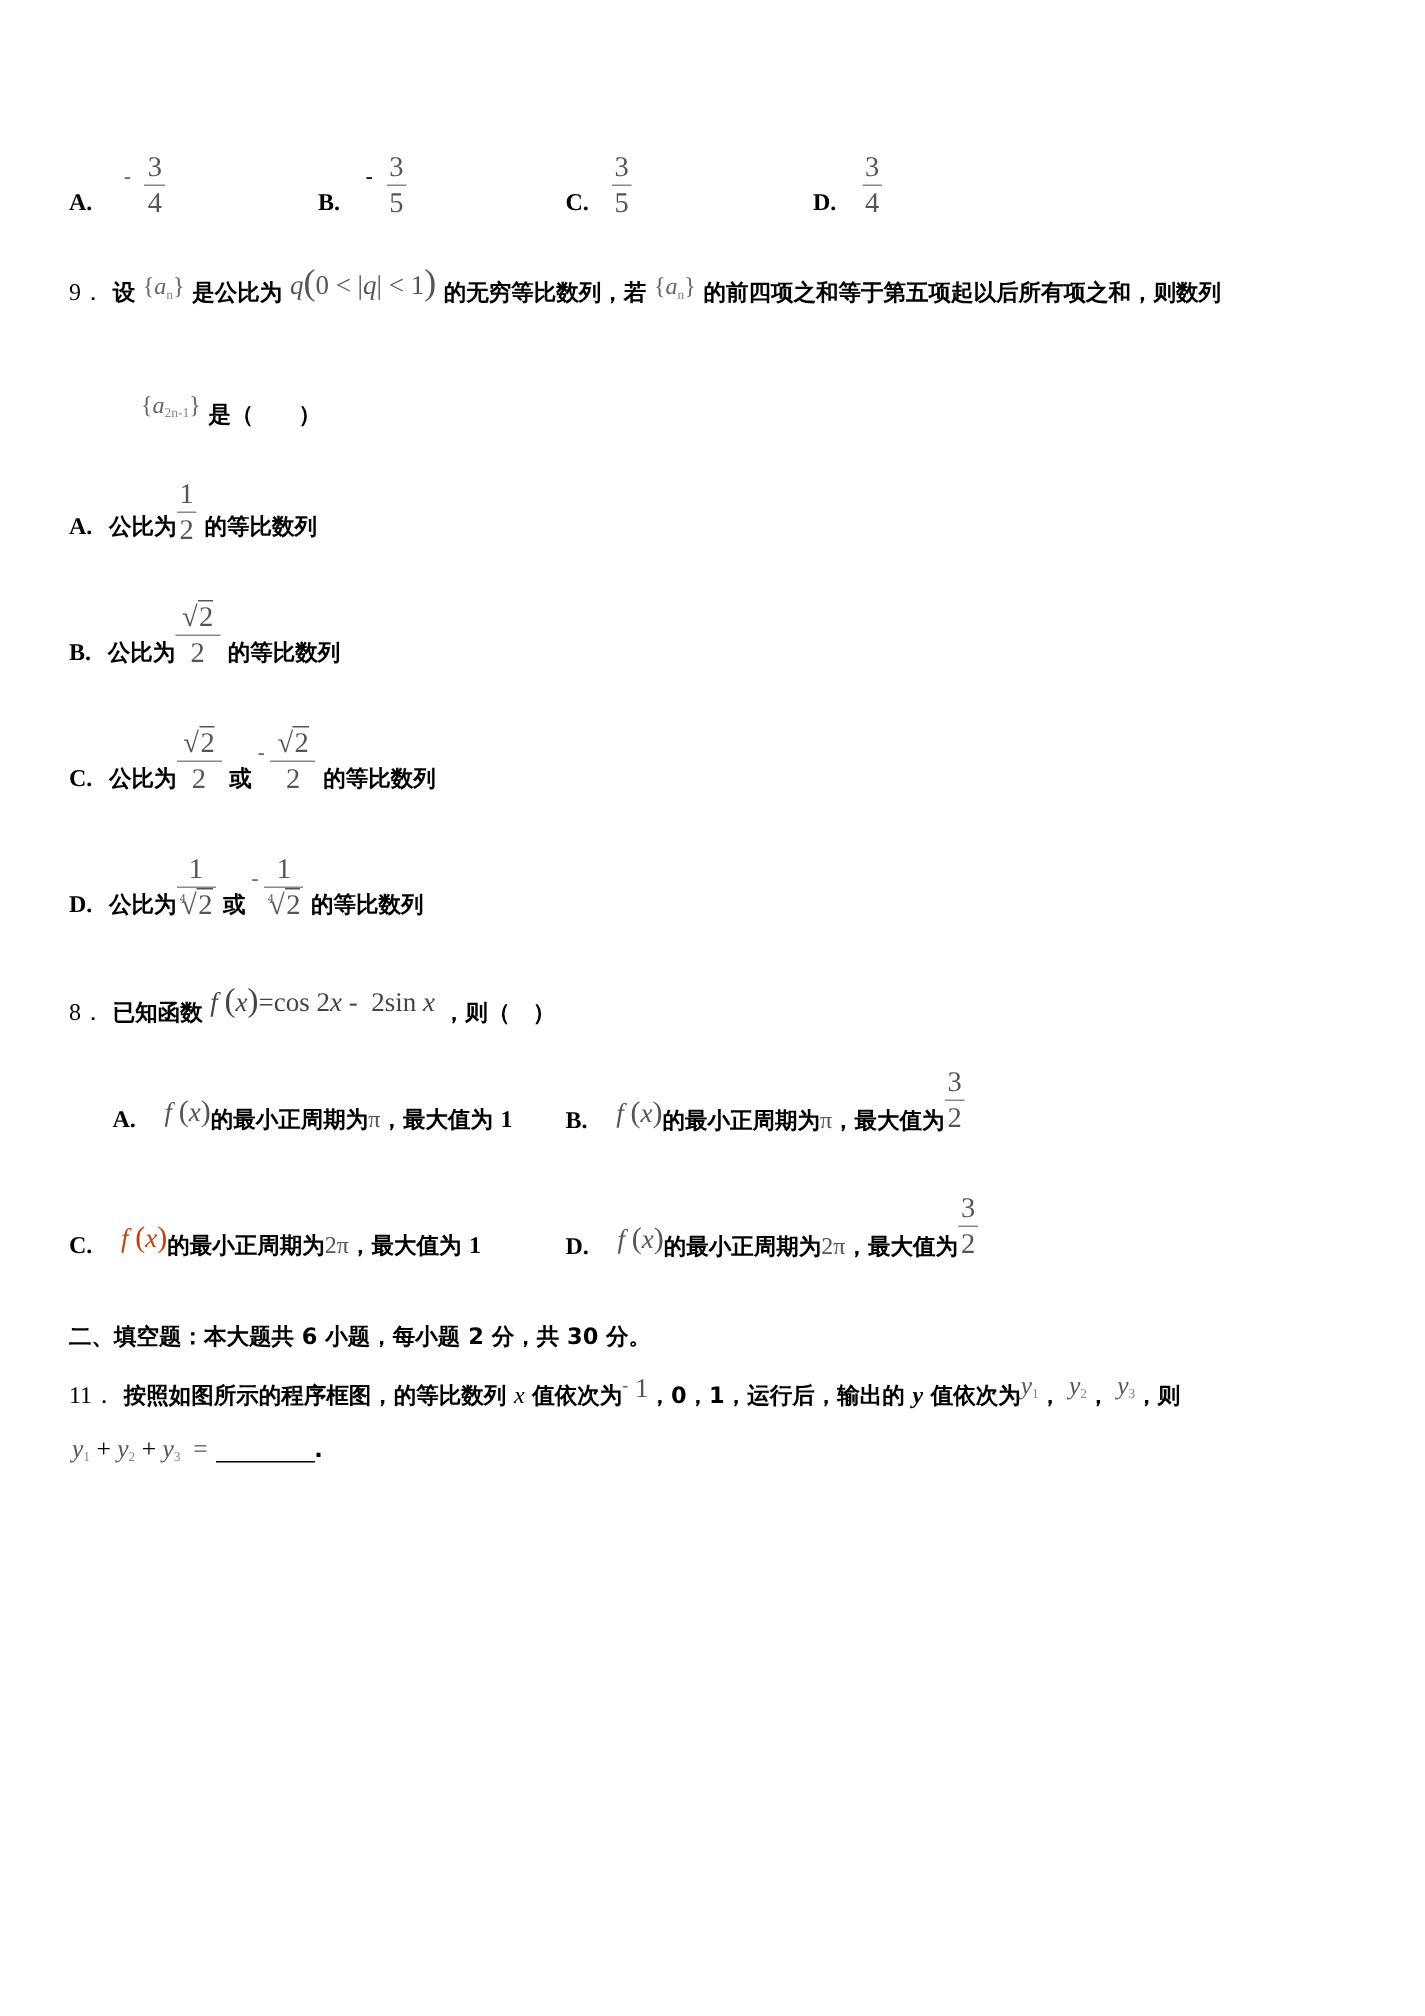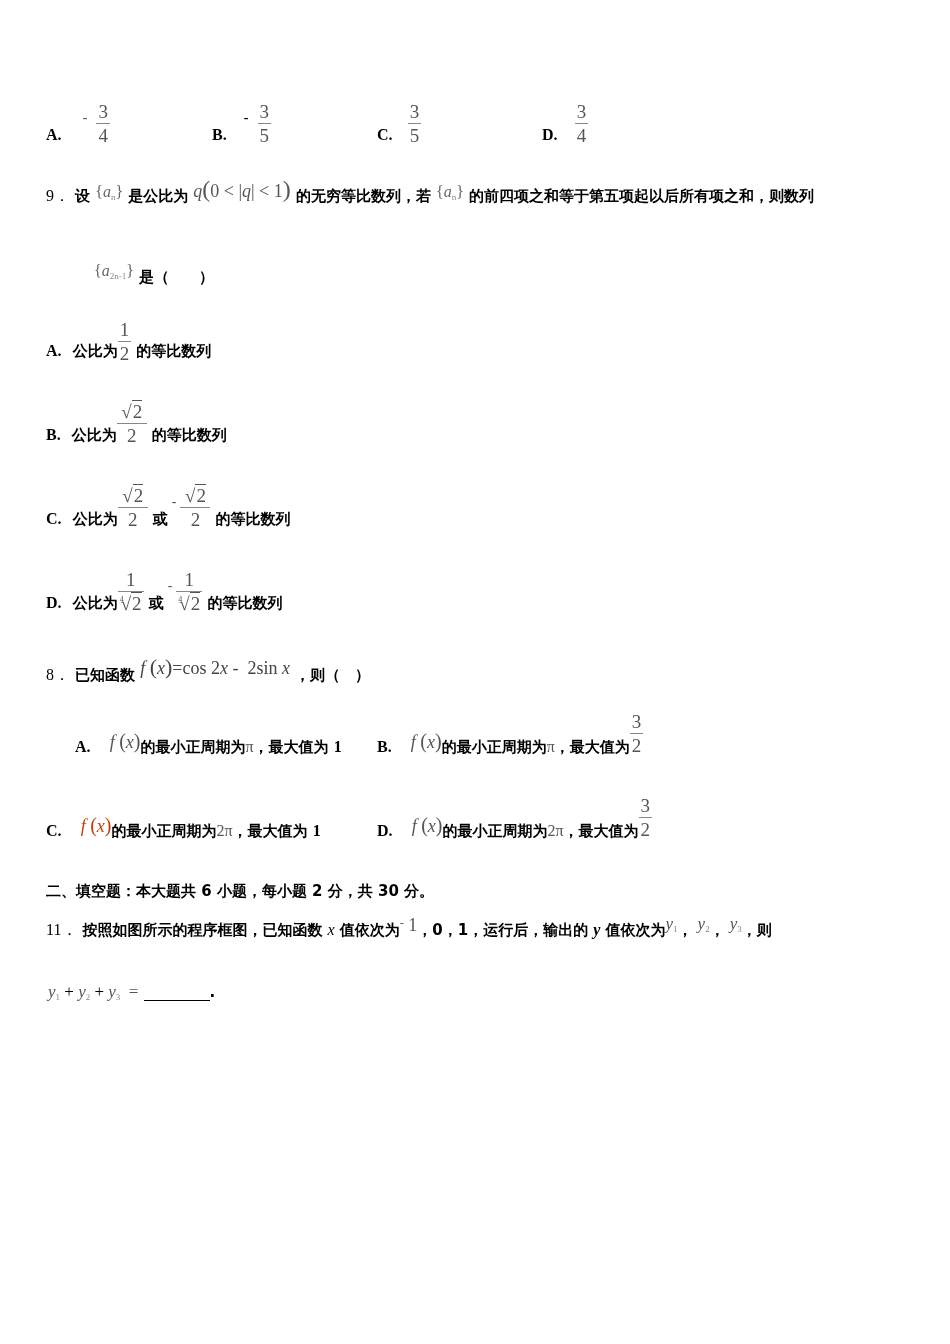--- a/index.html
+++ b/index.html
@@ -148,25 +148,25 @@
   <span class="math" style="font-size:18px; color:#555; margin-left:14px; vertical-align:-10px;"><span class="mi">f</span> <span style="font-size:20px;">(</span><span class="mi">x</span><span style="font-size:20px;">)</span></span><span class="cn" style="vertical-align:-14px;">的最小正周期为</span><span class="math" style="font-size:16px; color:#555; vertical-align:-14px;">2π</span><span class="cn" style="vertical-align:-14px;">，最大值为</span><span class="frac math">
       <span class="n">3</span>
       <span class="d">2</span>
     </span>
 </div>
 
 <div class="abs cn" style="left:46px; top:882px;">二、填空题：本大题共 6 小题，每小题 2 分，共 30 分。</div>
 
 <div class="abs" style="left:46px; top:914px;">
   <span class="num">11．</span>
-  <span class="cn">按照如图所示的程序框图，已知函数</span>
+  <span class="cn">按照如图所示的程序框图，的等比数列</span>
   <span class="math mi" style="font-size:16px; color:#000;">x</span>
   <span class="cn">值依次为</span><span class="math" style="font-size:18px; color:#555; vertical-align:4px;"><span style="font-size:12px; vertical-align:4px;">-</span> 1</span><span class="cn">，0，1，运行后，输出的</span>
   <span class="math mi" style="font-size:16px; font-weight:bold; color:#000;">y</span>
   <span class="cn">值依次为</span><span class="math" style="font-size:17px; color:#555; vertical-align:6px;"><span class="mi">y</span><span class="sub">1</span></span><span class="cn">，</span>
   <span class="math" style="font-size:17px; color:#555; vertical-align:6px;"><span class="mi">y</span><span class="sub">2</span></span><span class="cn">，</span>
   <span class="math" style="font-size:17px; color:#555; vertical-align:6px;"><span class="mi">y</span><span class="sub">3</span></span><span class="cn">，则</span>
 </div>
 
-<div class="abs" style="left:48px; top:982px;">
+<div class="abs" style="left:48px; top:956px;">
   <span class="math" style="font-size:17px; color:#555;"><span class="mi">y</span><span class="sub">1</span> <span style="color:#000;">+</span> <span class="mi">y</span><span class="sub">2</span> <span style="color:#000;">+</span> <span class="mi">y</span><span class="sub">3</span> &nbsp;=</span>
   <span class="blank"></span><span class="cn">.</span>
 </div>
 
 </body></html>

